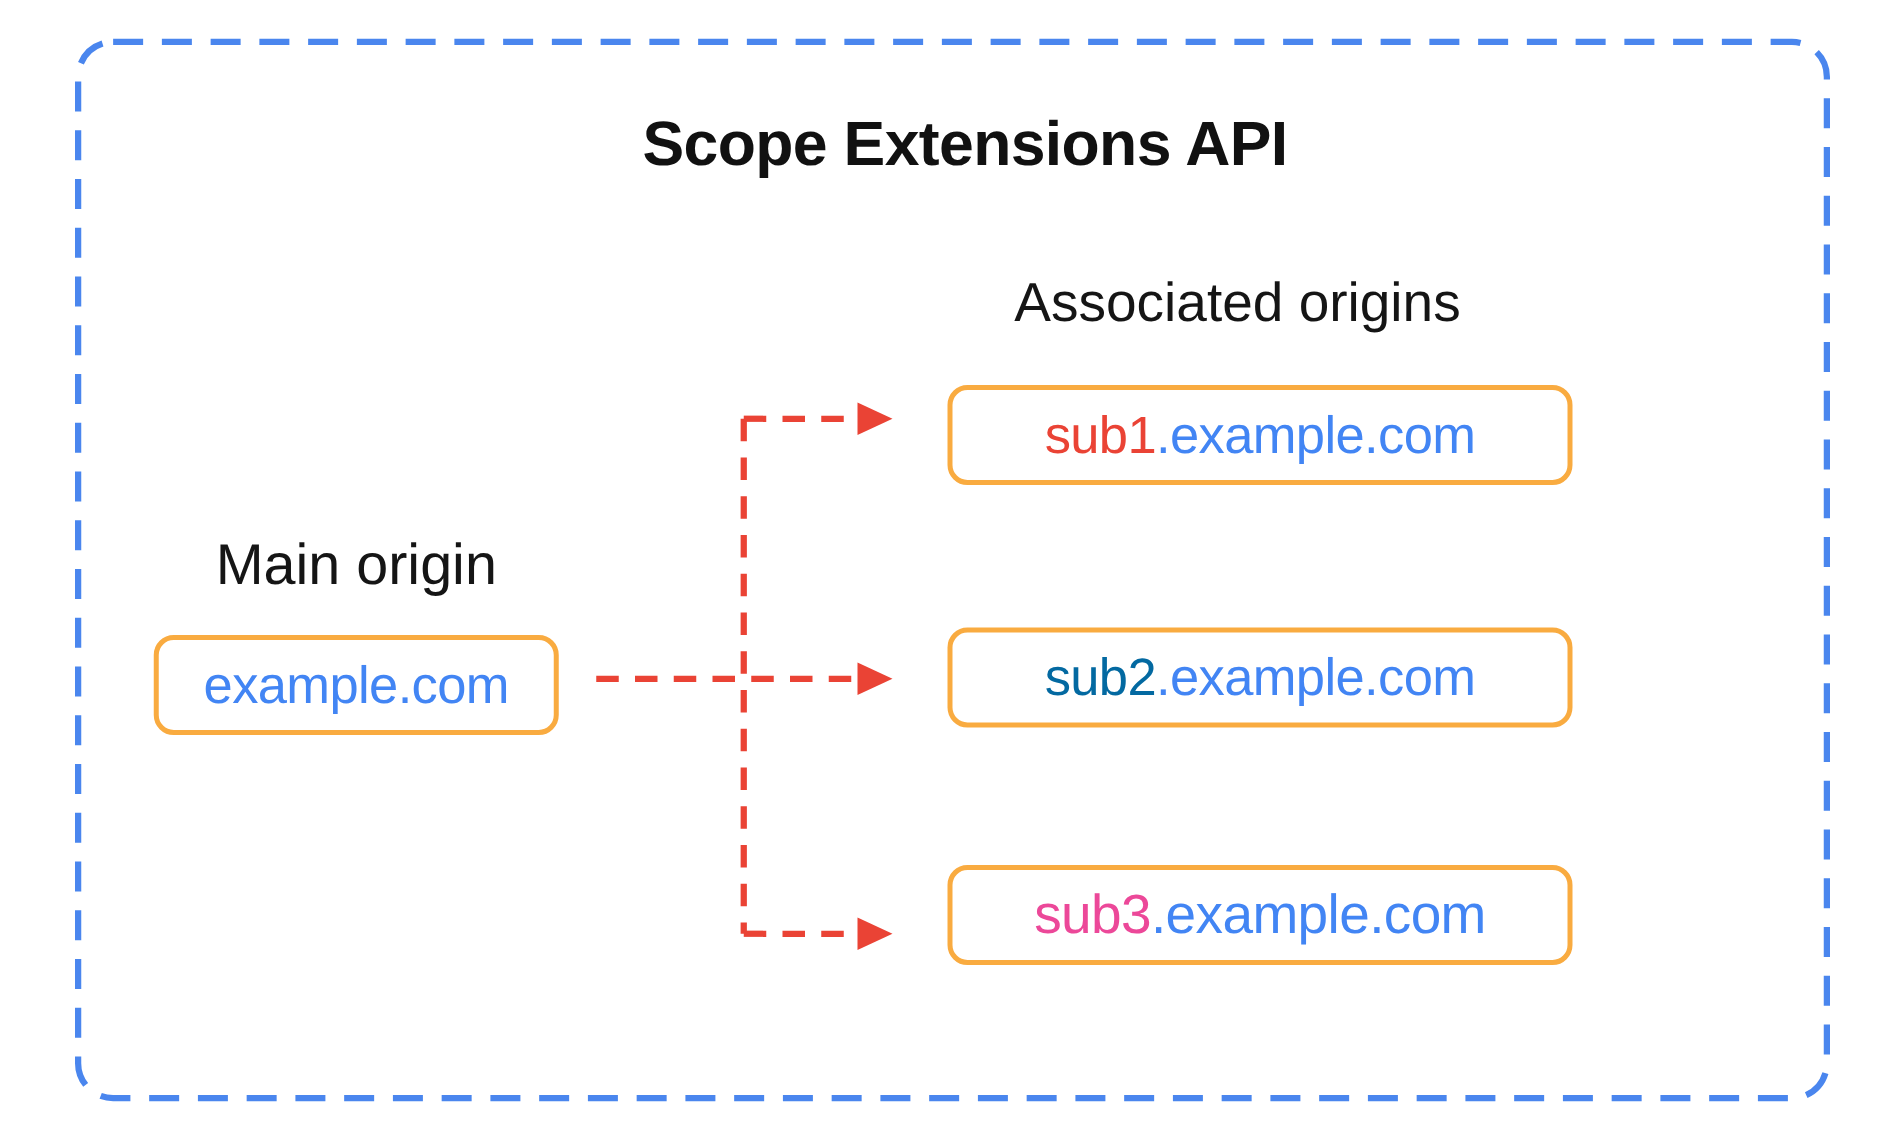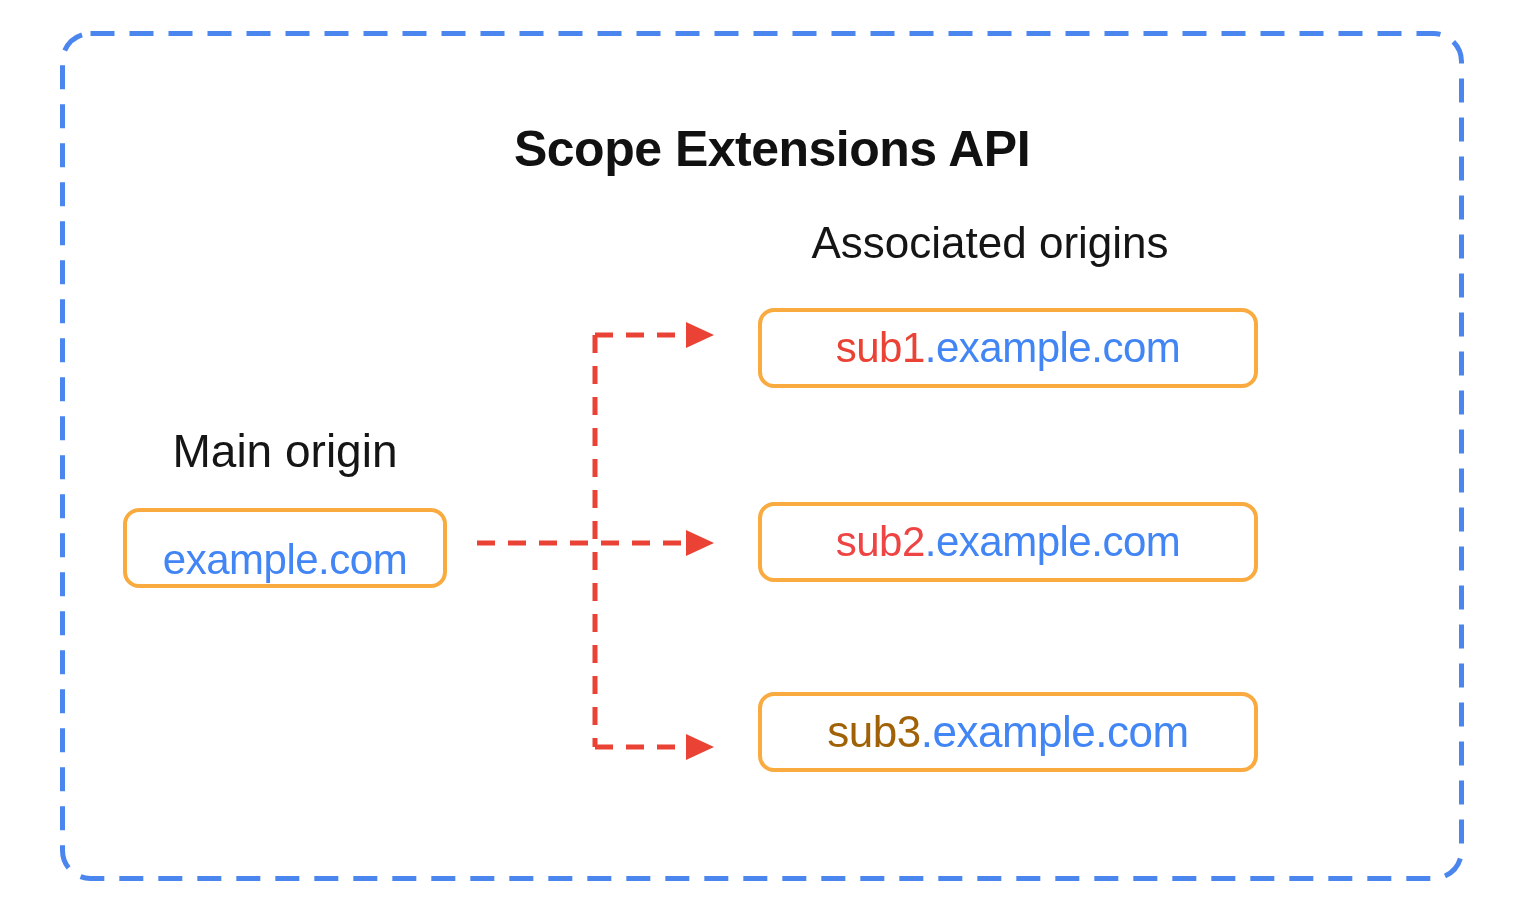--- a/index.html
+++ b/index.html
@@ -26,21 +26,20 @@
   .diagram-title {
     position: absolute;
     left: 162px;
     top: 86px;
     width: 1220px;
     text-align: center;
     font-size: 50px;
     font-weight: 700;
     letter-spacing: -0.5px;
     color: #111111;
-    margin-top: 34px;
   }
   .section-label {
     position: absolute;
     text-align: center;
     font-size: 45px;
     font-weight: 400;
     color: #151515;
     white-space: nowrap;
   }
   .label-main-origin {
@@ -97,32 +96,32 @@
     <polygon points="686,530 714,543 686,556" fill="#EA4335"></polygon>
     <polygon points="686,734 714,747 686,760" fill="#EA4335"></polygon>
   </svg>
 
   <div class="diagram-title" style="color: rgb(17, 17, 17);">Scope Extensions API</div>
 
   <div class="section-label label-associated">Associated origins</div>
 
   <div class="section-label label-main-origin">Main origin</div>
 
-  <div class="origin-box box-main" style="border-color: rgb(249, 171, 64); align-items: flex-end;">
+  <div class="origin-box box-main" style="border-color: rgb(249, 171, 64);">
     <span class="txt-blue" style="color: rgb(66, 133, 244);">example.com</span>
   </div>
 
   <div class="origin-box box-sub1" style="border-color: rgb(249, 171, 64);">
     <span class="txt-red" style="color: rgb(234, 67, 53);">sub1</span>
       <span class="txt-blue" style="color: rgb(66, 133, 244);">.example.com</span>
   </div>
 
   <div class="origin-box box-sub2" style="border-color: rgb(249, 171, 64);">
-    <span class="txt-red" style="color: #ef4444;">sub2</span>
+    <span class="txt-red" style="color: #0369a1;">sub2</span>
       <span class="txt-blue" style="color: rgb(66, 133, 244);">.example.com</span>
   </div>
 
   <div class="origin-box box-sub3" style="border-color: rgb(249, 171, 64);">
-    <span class="txt-red" style="color: #a16207;">sub3</span>
+    <span class="txt-red" style="color: #ec4899;">sub3</span>
       <span class="txt-blue" style="color: rgb(66, 133, 244);">.example.com</span>
   </div>
 
 </div>
 
 </body></html>

